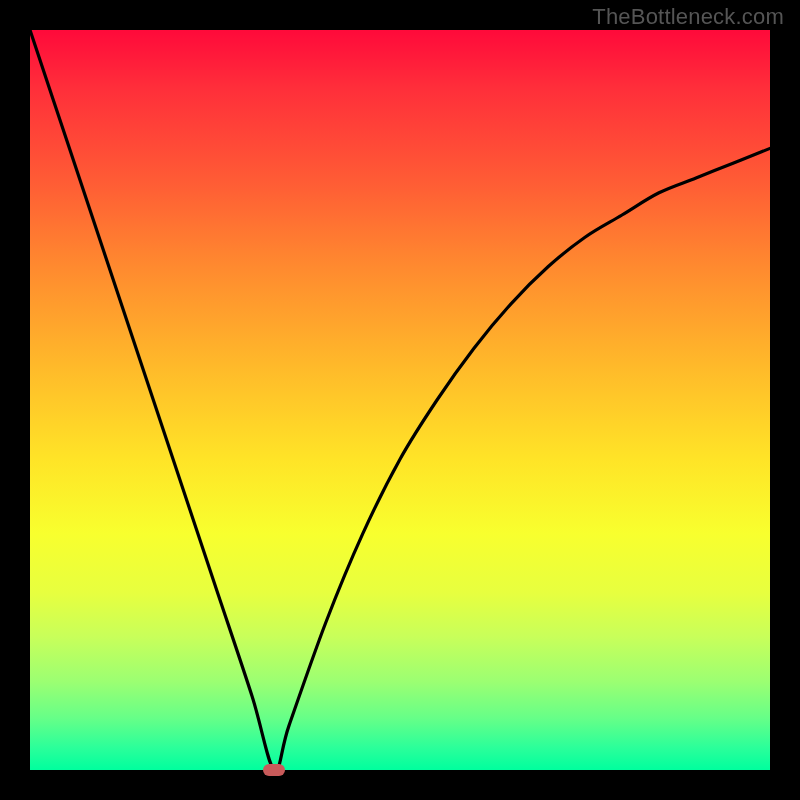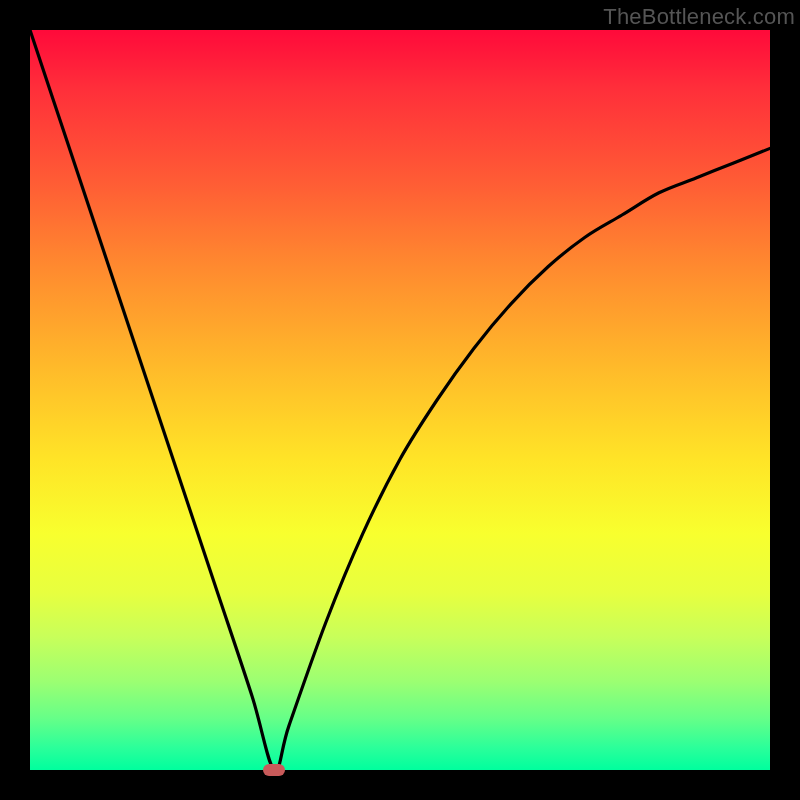--- a/index.html
+++ b/index.html
@@ -7,21 +7,21 @@
     width: 800px;
     height: 800px;
     background: #000;
     position: relative;
     overflow: hidden;
     font-family: Arial, Helvetica, sans-serif;
   }
   .watermark {
     position: absolute;
     top: 4px;
-    right: 5px;
+    right: 16px;
     color: #555;
     font-size: 22px;
     font-weight: 500;
     letter-spacing: 0.2px;
     z-index: 10;
   }
   .plot-frame {
     position: absolute;
     left: 30px;
     top: 30px;

